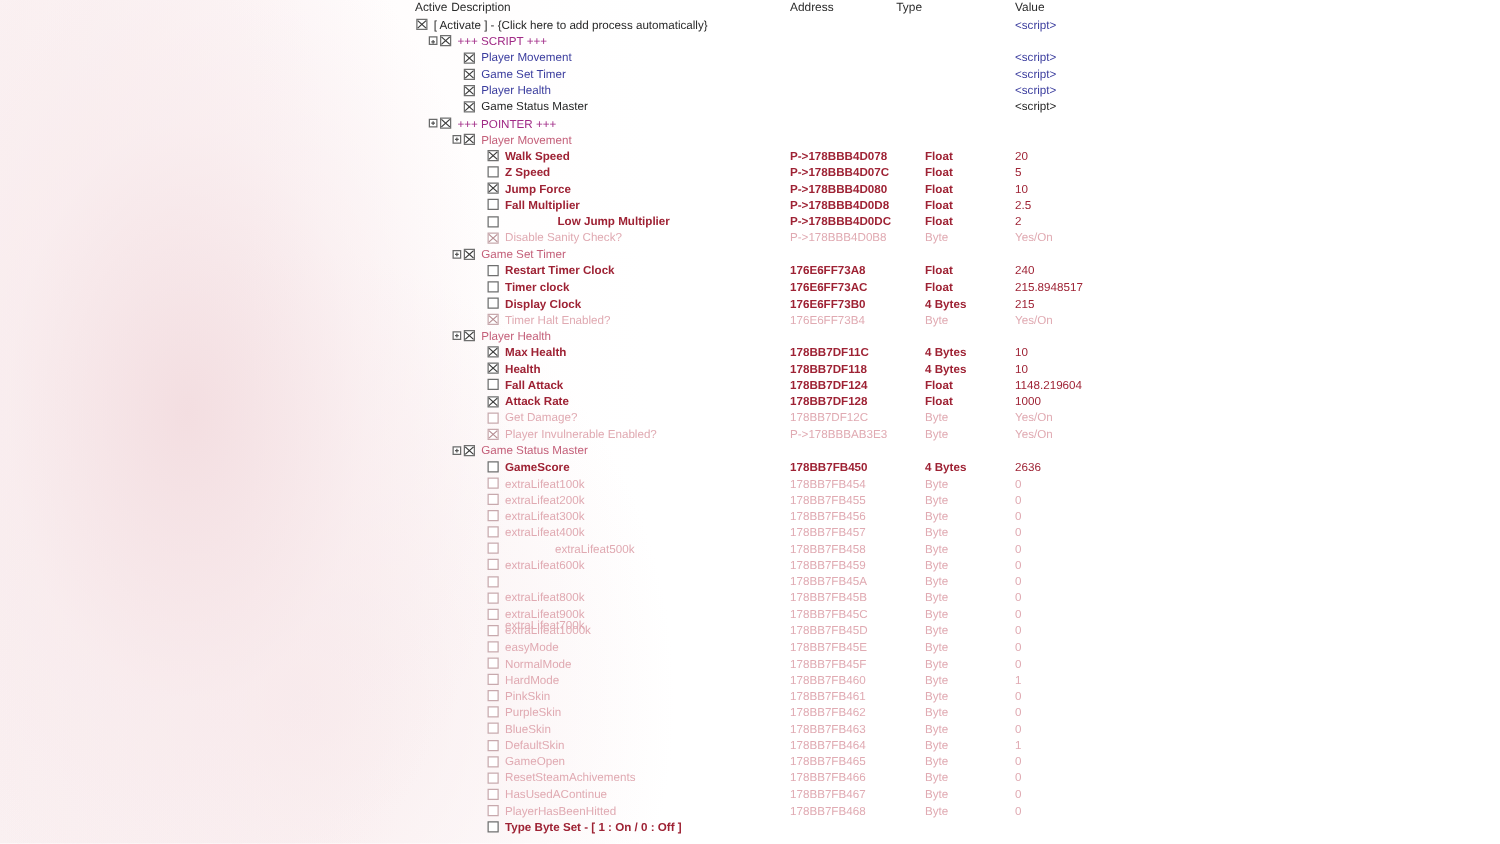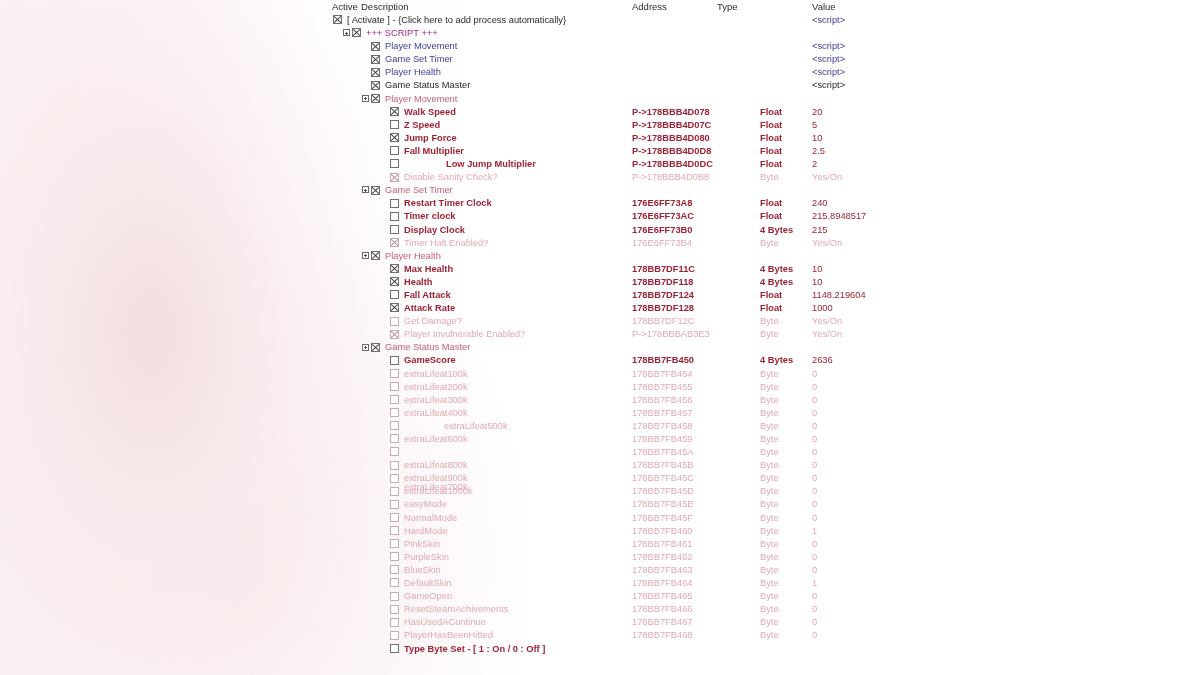--- a/index.html
+++ b/index.html
@@ -58,21 +58,21 @@
     content:"";position:absolute;left:-1px;top:3px;width:9px;height:1px;background:#3b3b3b;
   }
   .cb.on:before{transform:rotate(42deg);}
   .cb.on:after{transform:rotate(-42deg);}
   .cb.on.faded:before,.cb.on.faded:after{background:#b68f94;}
 
   .desc,.addr,.type,.val{
     position:absolute;font-size:9.3px;line-height:13.1px;top:0;white-space:nowrap;
   }
   .addr{left:302px;}
-  .type{left:406px;padding-left:24px;}
+  .type{left:386px;padding-left:24px;}
   .val{left:482px;}
 
   
   .c-red   {color:#9e2234;}
   .c-redb  {color:#9e2234;font-weight:bold;}
   .c-fade  {color:#e0aab2;}
   .c-blue  {color:#3b3d9e;}
   .c-dark  {color:#272727;}
   .c-purple{color:#a02a86;}
   .c-pinkb {color:#c4607a;}
@@ -130,20 +130,28 @@
         <span class="val c-blue">&lt;script&gt;</span>
       </div>
       <div class="row">
         <span class="cb on" style="left: 41px;"></span>
         <span class="desc c-dark" style="left: 55px;">Game Status Master</span>
         <span class="addr c-dark"></span>
         <span class="type c-redb"></span>
         <span class="val c-dark">&lt;script&gt;</span>
       </div>
       <div class="row">
+        <span class="exp" style="left: 13px;"></span>
+        <span class="cb on" style="left: 22px;"></span>
+        <span class="desc c-purple" style="left: 36px;">+++ POINTER +++</span>
+        <span class="addr c-purple"></span>
+        <span class="type c-redb"></span>
+        <span class="val c-red"></span>
+      </div>
+      <div class="row">
         <span class="exp" style="left: 32px;"></span>
         <span class="cb on" style="left: 41px;"></span>
         <span class="desc c-pinkb" style="left: 55px;">Player Movement</span>
         <span class="addr c-pinkb"></span>
         <span class="type c-redb"></span>
         <span class="val c-red"></span>
       </div>
       <div class="row">
         <span class="cb on" style="left: 60px;"></span>
         <span class="desc c-redb" style="left: 74px;">Walk Speed</span>

